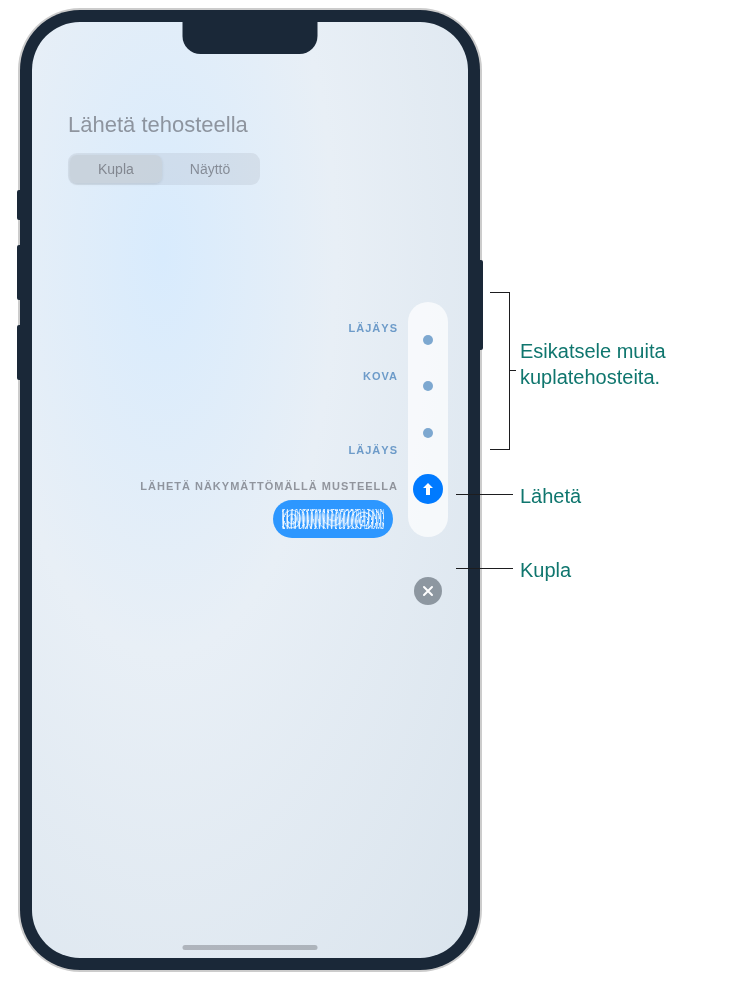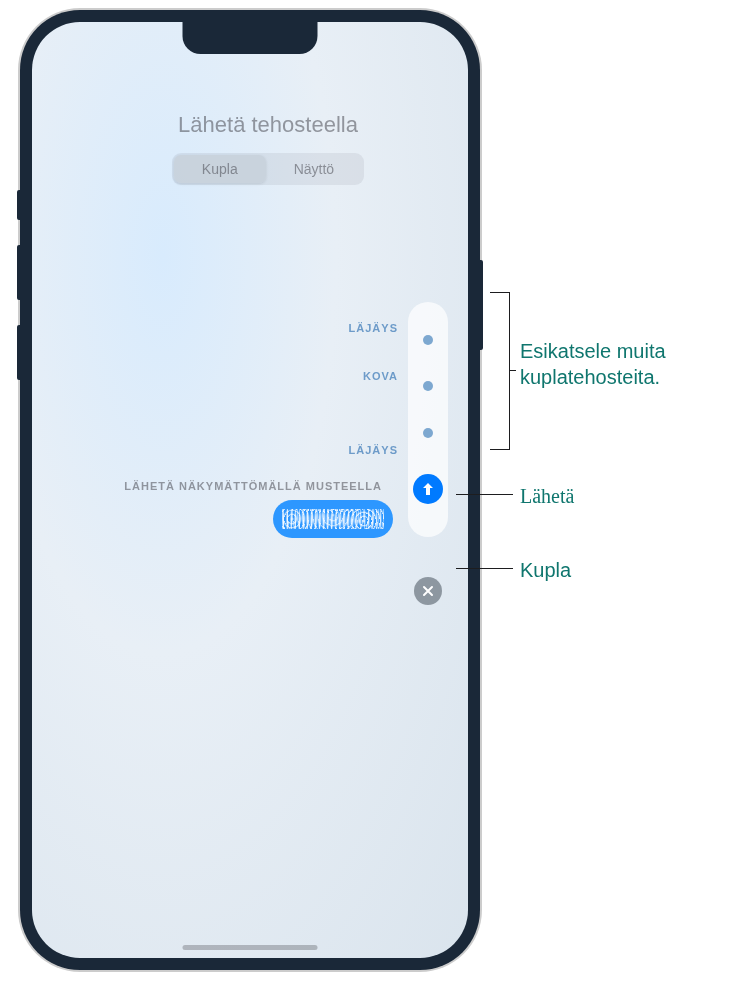--- a/index.html
+++ b/index.html
@@ -103,21 +103,20 @@
     
     .status-icon {
       color: #4a5568;
     }
     
     .header {
       position: absolute;
       top: 90px;
       left: 0;
       right: 0;
-      text-align: center;
       padding-left: 36px;
     }
     
     .header-title {
       font-size: 22px;
       font-weight: 400;
       color: rgba(60,60,67,0.5);
       margin-bottom: 15px;
     }
     
@@ -182,21 +181,21 @@
       letter-spacing: 1px;
       color: #6d9bc9;
       white-space: nowrap;
     }
     
     .label-slam { top: 300px; }
     .label-loud { top: 348px; }
     .label-gentle { top: 422px; }
     .label-invisible { 
       top: 458px; 
-      right: 86px;
+      right: 70px;
       color: rgba(60,60,67,0.5);
     }
     
     .message-bubble {
       position: absolute;
       top: 478px;
       right: 75px;
       width: 120px;
       height: 38px;
       background: #2d97ff;
@@ -238,21 +237,20 @@
     }
     
     .callout-preview {
       left: 520px;
       top: 338px;
     }
     
     .callout-send {
       left: 520px;
       top: 483px;
-      font-family: Liberation Serif, serif;
     }
     
     .callout-cancel {
       left: 520px;
       top: 557px;
     }
     
     .callout-line {
       position: absolute;
       background: #1d1d1f;

